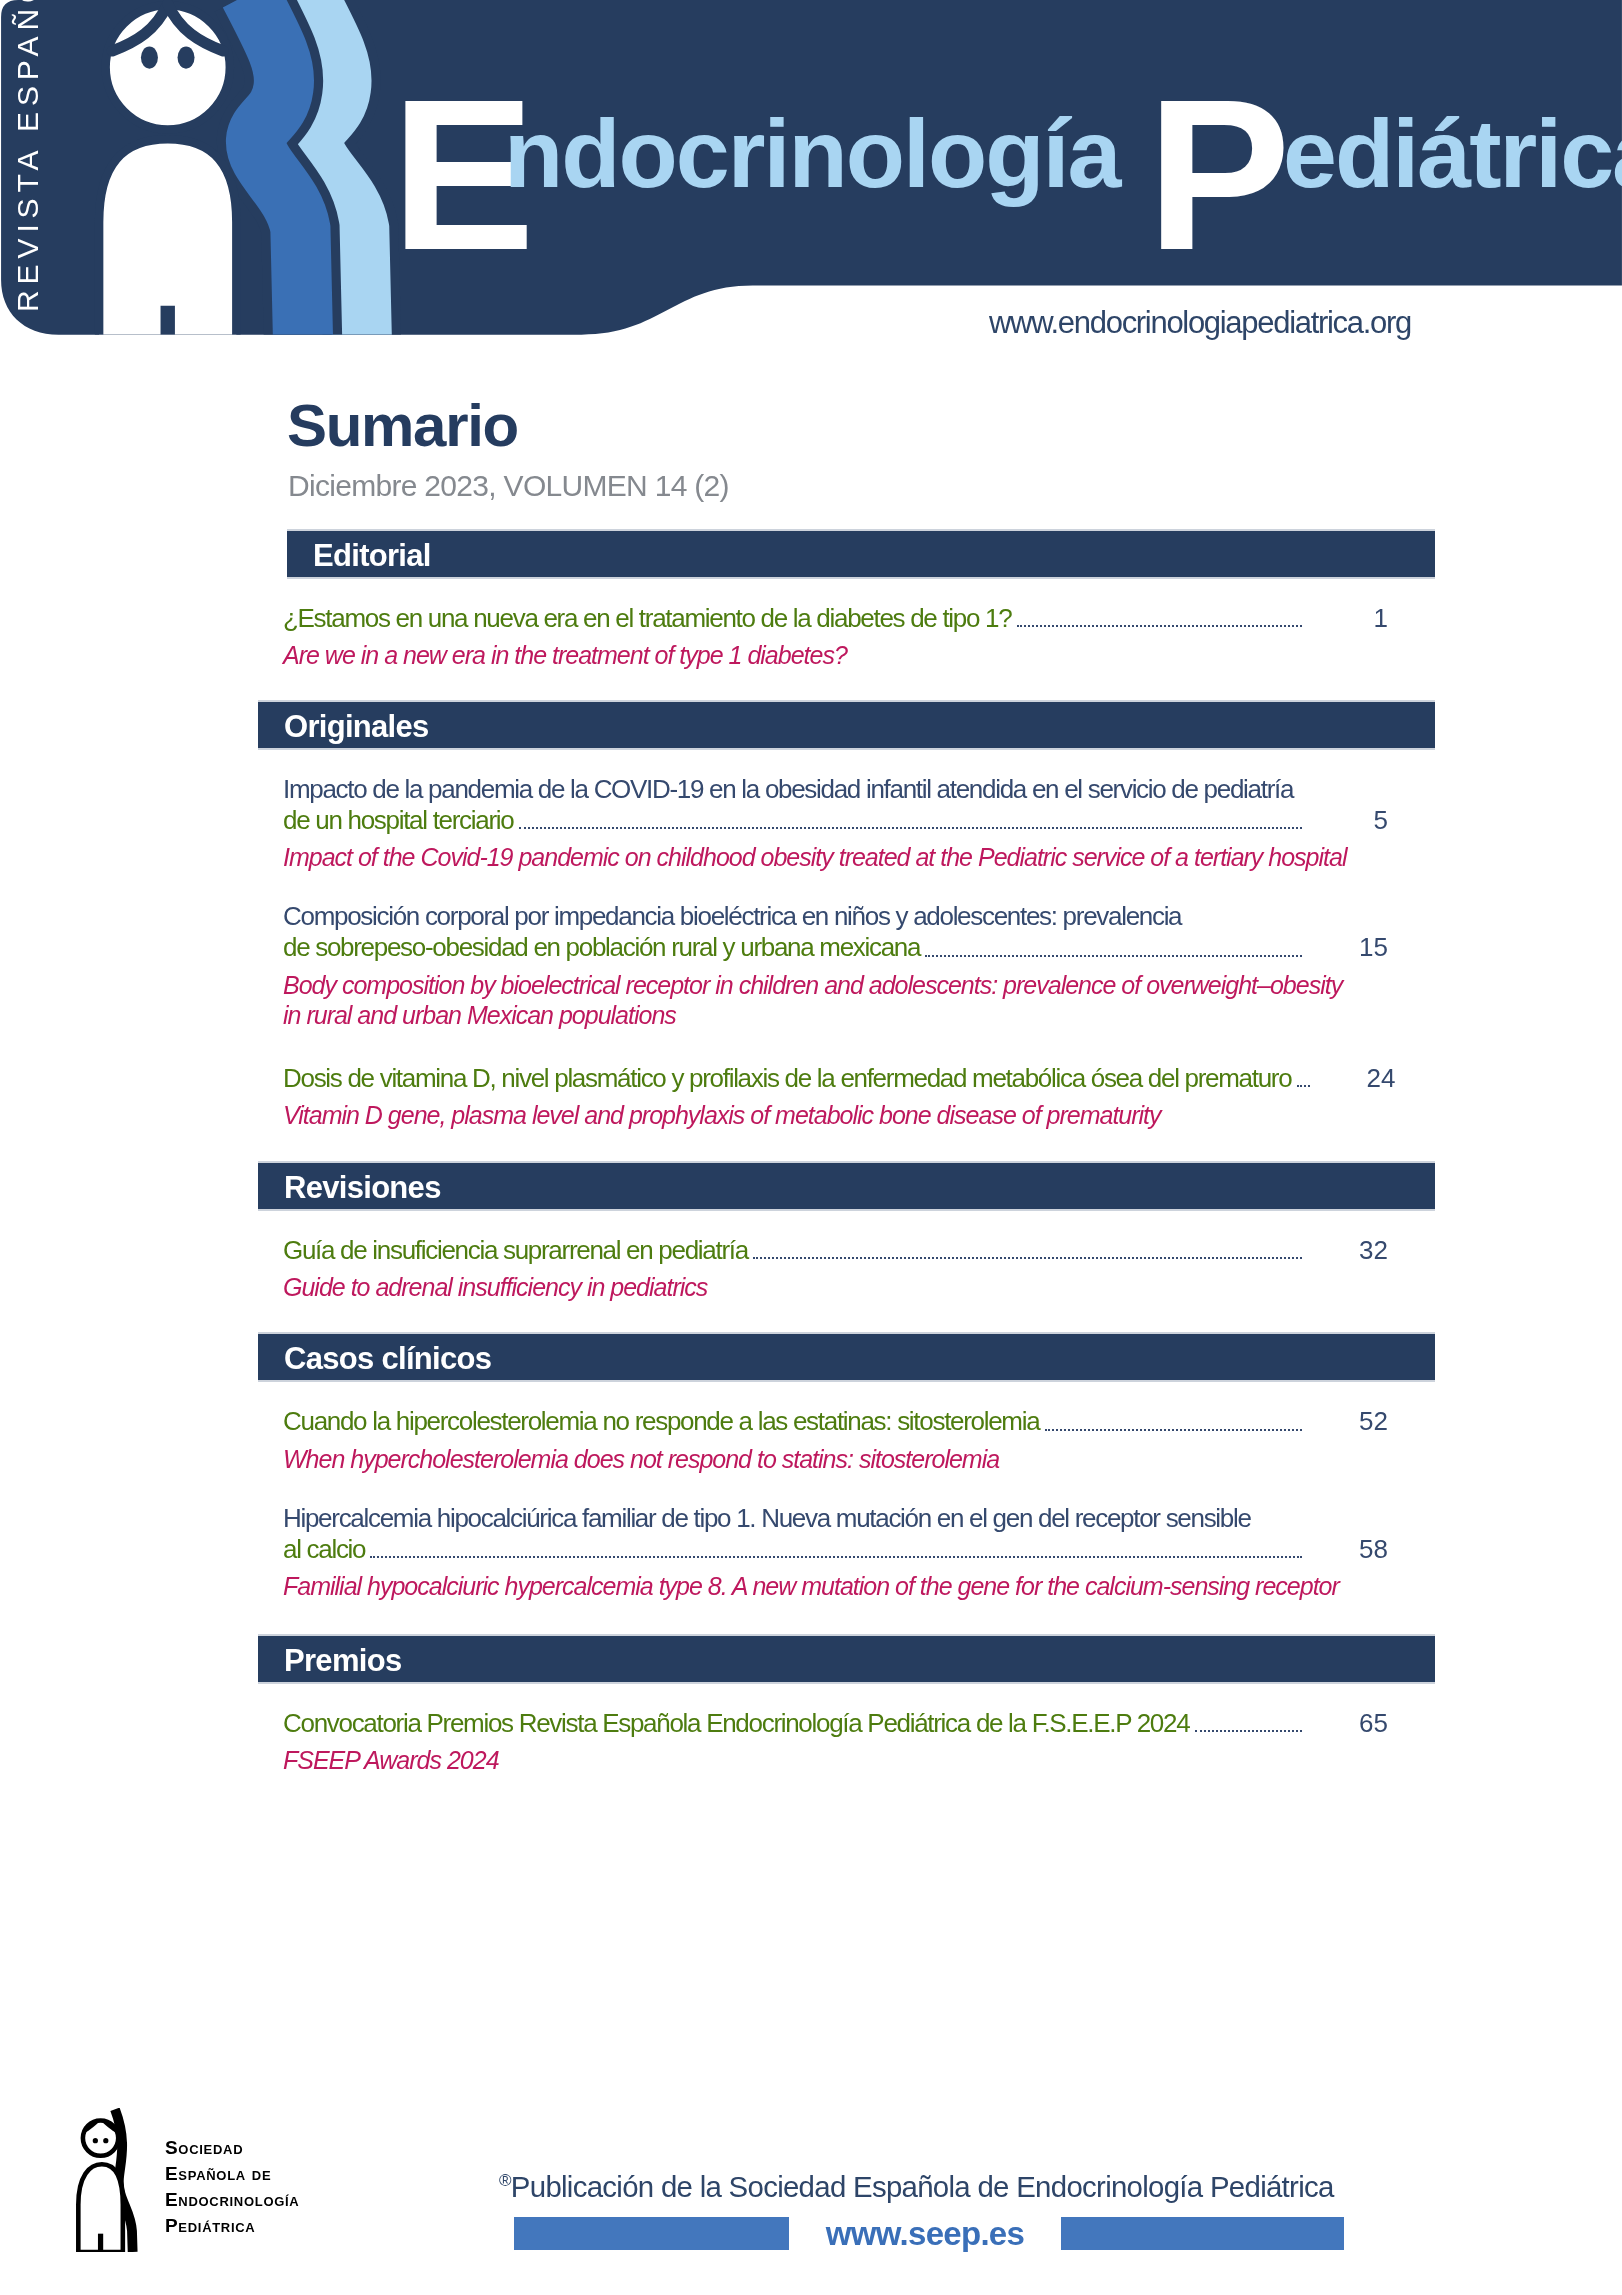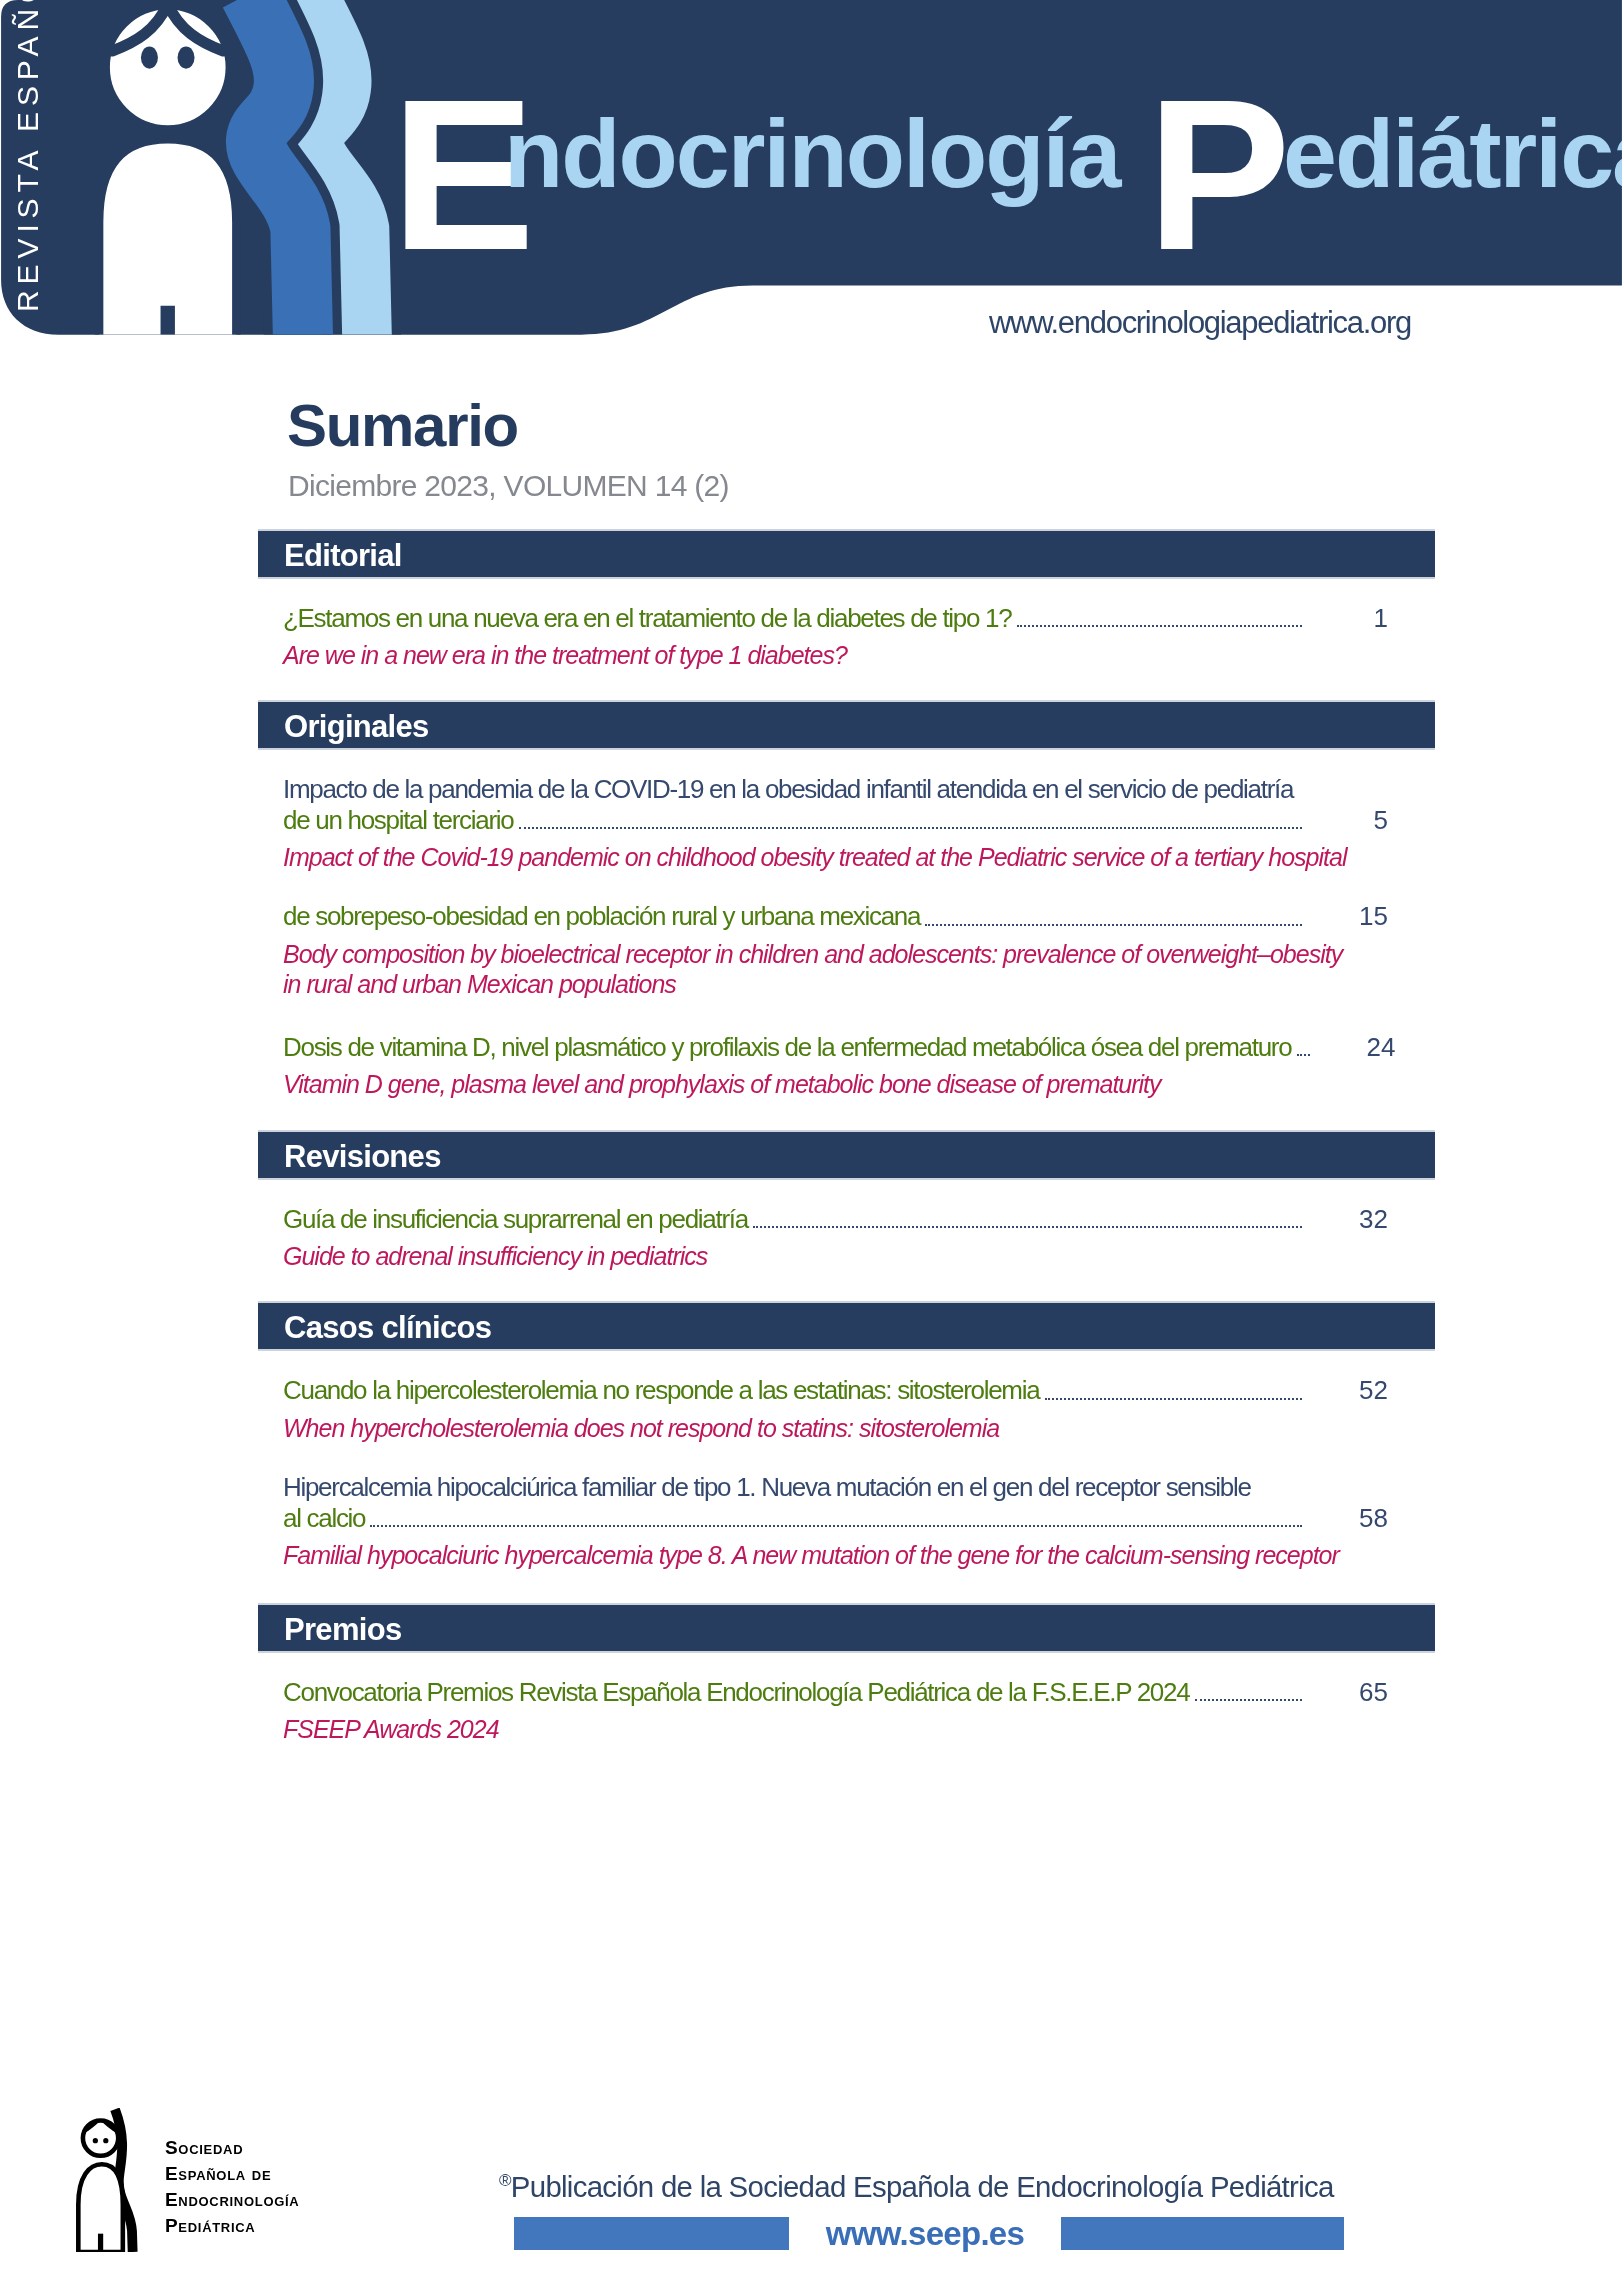--- a/index.html
+++ b/index.html
@@ -20,21 +20,21 @@
   .header-url{position:absolute;left:989px;top:305px;font-size:31px;letter-spacing:-1.3px;color:#2E4568;text-align:right;}
 
   
   .content{position:absolute;top:366px;left:258px;width:1177px;}
   .toc-heading{margin:25px 0 0 29px;font-size:60px;font-weight:bold;color:#253C5F;letter-spacing:-1.3px;}
   .toc-issue{margin:9.2px 0 0 30px;font-size:30px;color:#85898F;letter-spacing:-0.7px;}
 
   .section-bar{height:50px;background:#263D5F;border-top:2px solid #CDD3DC;border-bottom:2px solid #CDD3DC;
     line-height:50px;padding-left:26px;box-sizing:border-box;}
   .section-bar span{color:#ffffff;font-size:31px;font-weight:bold;letter-spacing:-0.7px;}
-  .bar-editorial{margin-top:26px;}
+  .bar-editorial{margin-top:26px;margin-left:29px;}
   .bar-originales{margin-top:30px;}
   .bar-revisiones{margin-top:31px;}
   .bar-casos{margin-top:30px;}
   .bar-premios{margin-top:33px;}
 
   .entry{padding-left:25px;}
   .entry.first{padding-top:23.6px;}
   .entry.gap44{margin-top:29px;}
   .entry.gap46{margin-top:30px;}
   .entry.gap50{margin-top:33px;}
@@ -128,20 +128,21 @@
     <div class="entry first">
       <div class="t-line">Impacto de la pandemia de la COVID-19 en la obesidad infantil atendida en el servicio de pediatría</div>
       <div class="t-row">
         <span class="t-end">de un hospital terciario</span>
         <span class="leader"></span>
         <span class="pagenum">5</span>
       </div>
       <div class="en-line en-first">Impact of the Covid-19 pandemic on childhood obesity treated at the Pediatric service of a tertiary hospital</div>
     </div>
     <div class="entry gap44">
+      <div class="t-line">Composición corporal por impedancia bioeléctrica en niños y adolescentes: prevalencia</div>
       <div class="t-row">
         <span class="t-end">de sobrepeso-obesidad en población rural y urbana mexicana</span>
         <span class="leader"></span>
         <span class="pagenum">15</span>
       </div>
       <div class="en-line en-first">Body composition by bioelectrical receptor in children and adolescents: prevalence of overweight–obesity</div>
       <div class="en-line">in rural and urban Mexican populations</div>
     </div>
     <div class="entry gap50">
       <div class="t-row">

